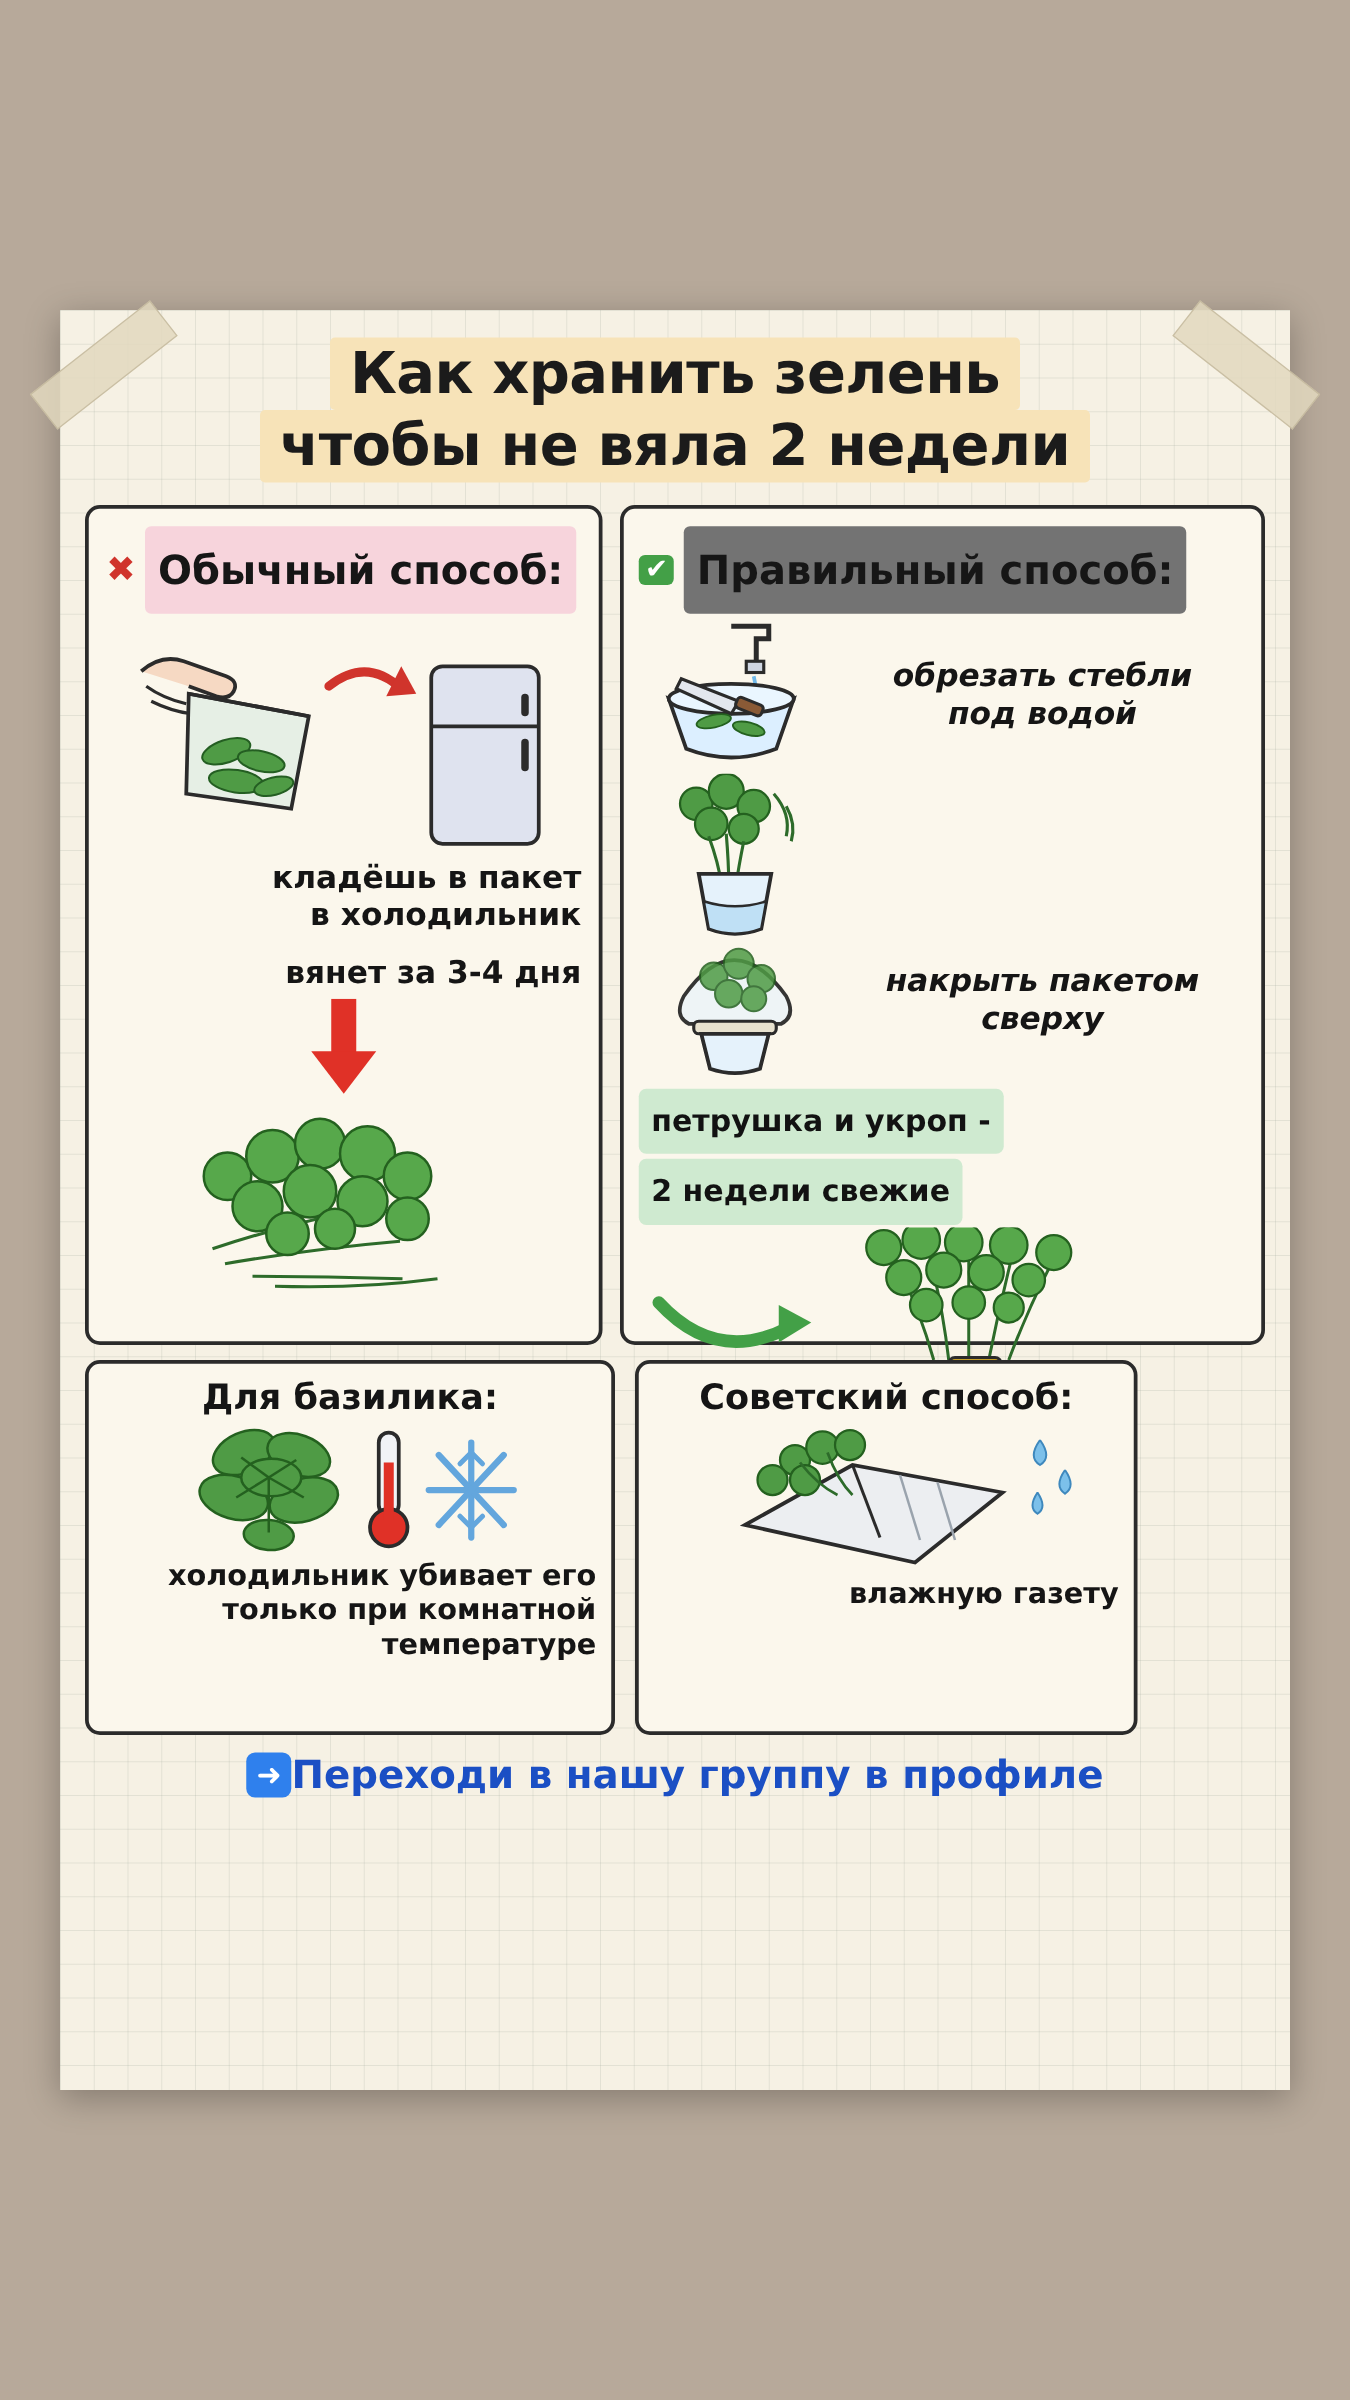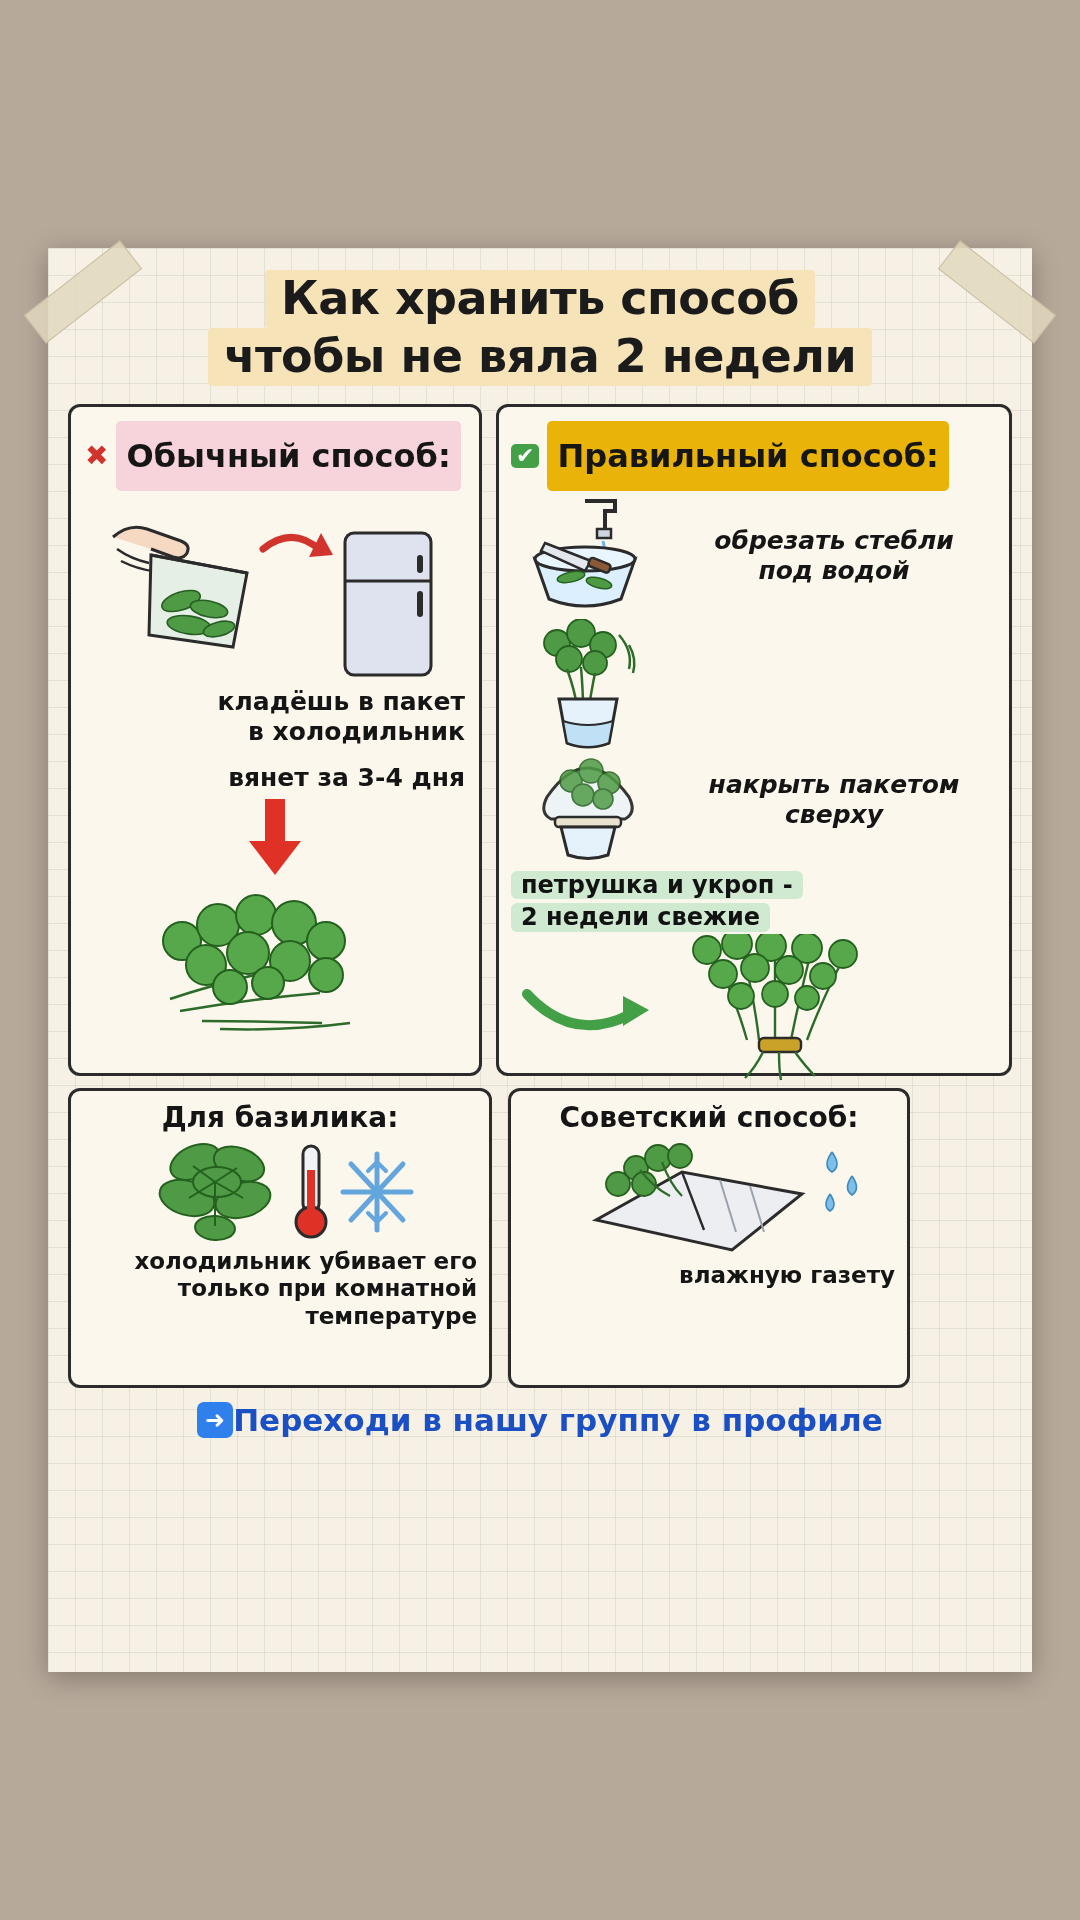--- a/index.html
+++ b/index.html
@@ -105,21 +105,21 @@
     font-size: 22px;
   }
   .head-label {
     font-weight: bold;
     font-size: 32px;
     color: #161616;
     padding: 16px 10px;
     border-radius: 5px;
   }
   .head-label.pink { background: #f7d4dc; }
-  .head-label.green { background: #eab308; }
+  .head-label.green { background: #737373; }
 
   .caption {
     text-align: right;
     font-weight: bold;
     font-size: 25px;
     line-height: 1.2;
     color: #151515;
   }
   .caption.small { font-size: 23px; }
 
@@ -140,21 +140,21 @@
     text-align: center;
     flex: 1;
   }
   .result-note {
     font-weight: bold;
     font-size: 24px;
     line-height: 1.2;
     color: #121212;
     background: #cfead0;
     border-radius: 6px;
-    padding: 0 10px;
+    padding: 12px 10px;
     display: inline-block;
     margin-top: 4px;
   }
 
   
   #panels-bottom {
     position: relative;
     z-index: 2;
     display: flex;
     gap: 16px;
@@ -205,21 +205,21 @@
   .art-center { display: flex; justify-content: center; }
 </style>
 </head>
 <body>
 
 <div id="poster-wrap">
   <div class="tape tl"></div>
   <div class="tape tr"></div>
 
   <div id="header">
-    <div class="title-line">Как хранить способ</div><br>
+    <div class="title-line">Как хранить зелень</div><br>
     <div class="title-line">чтобы не вяла 2 недели</div>
   </div>
 
   <div id="panels-top">
 
     <div class="panel" id="panel-wrong">
       <div class="panel-head">
         <span class="badge-x">✖</span>
         <span class="head-label pink">Обычный способ:</span>
       </div>

